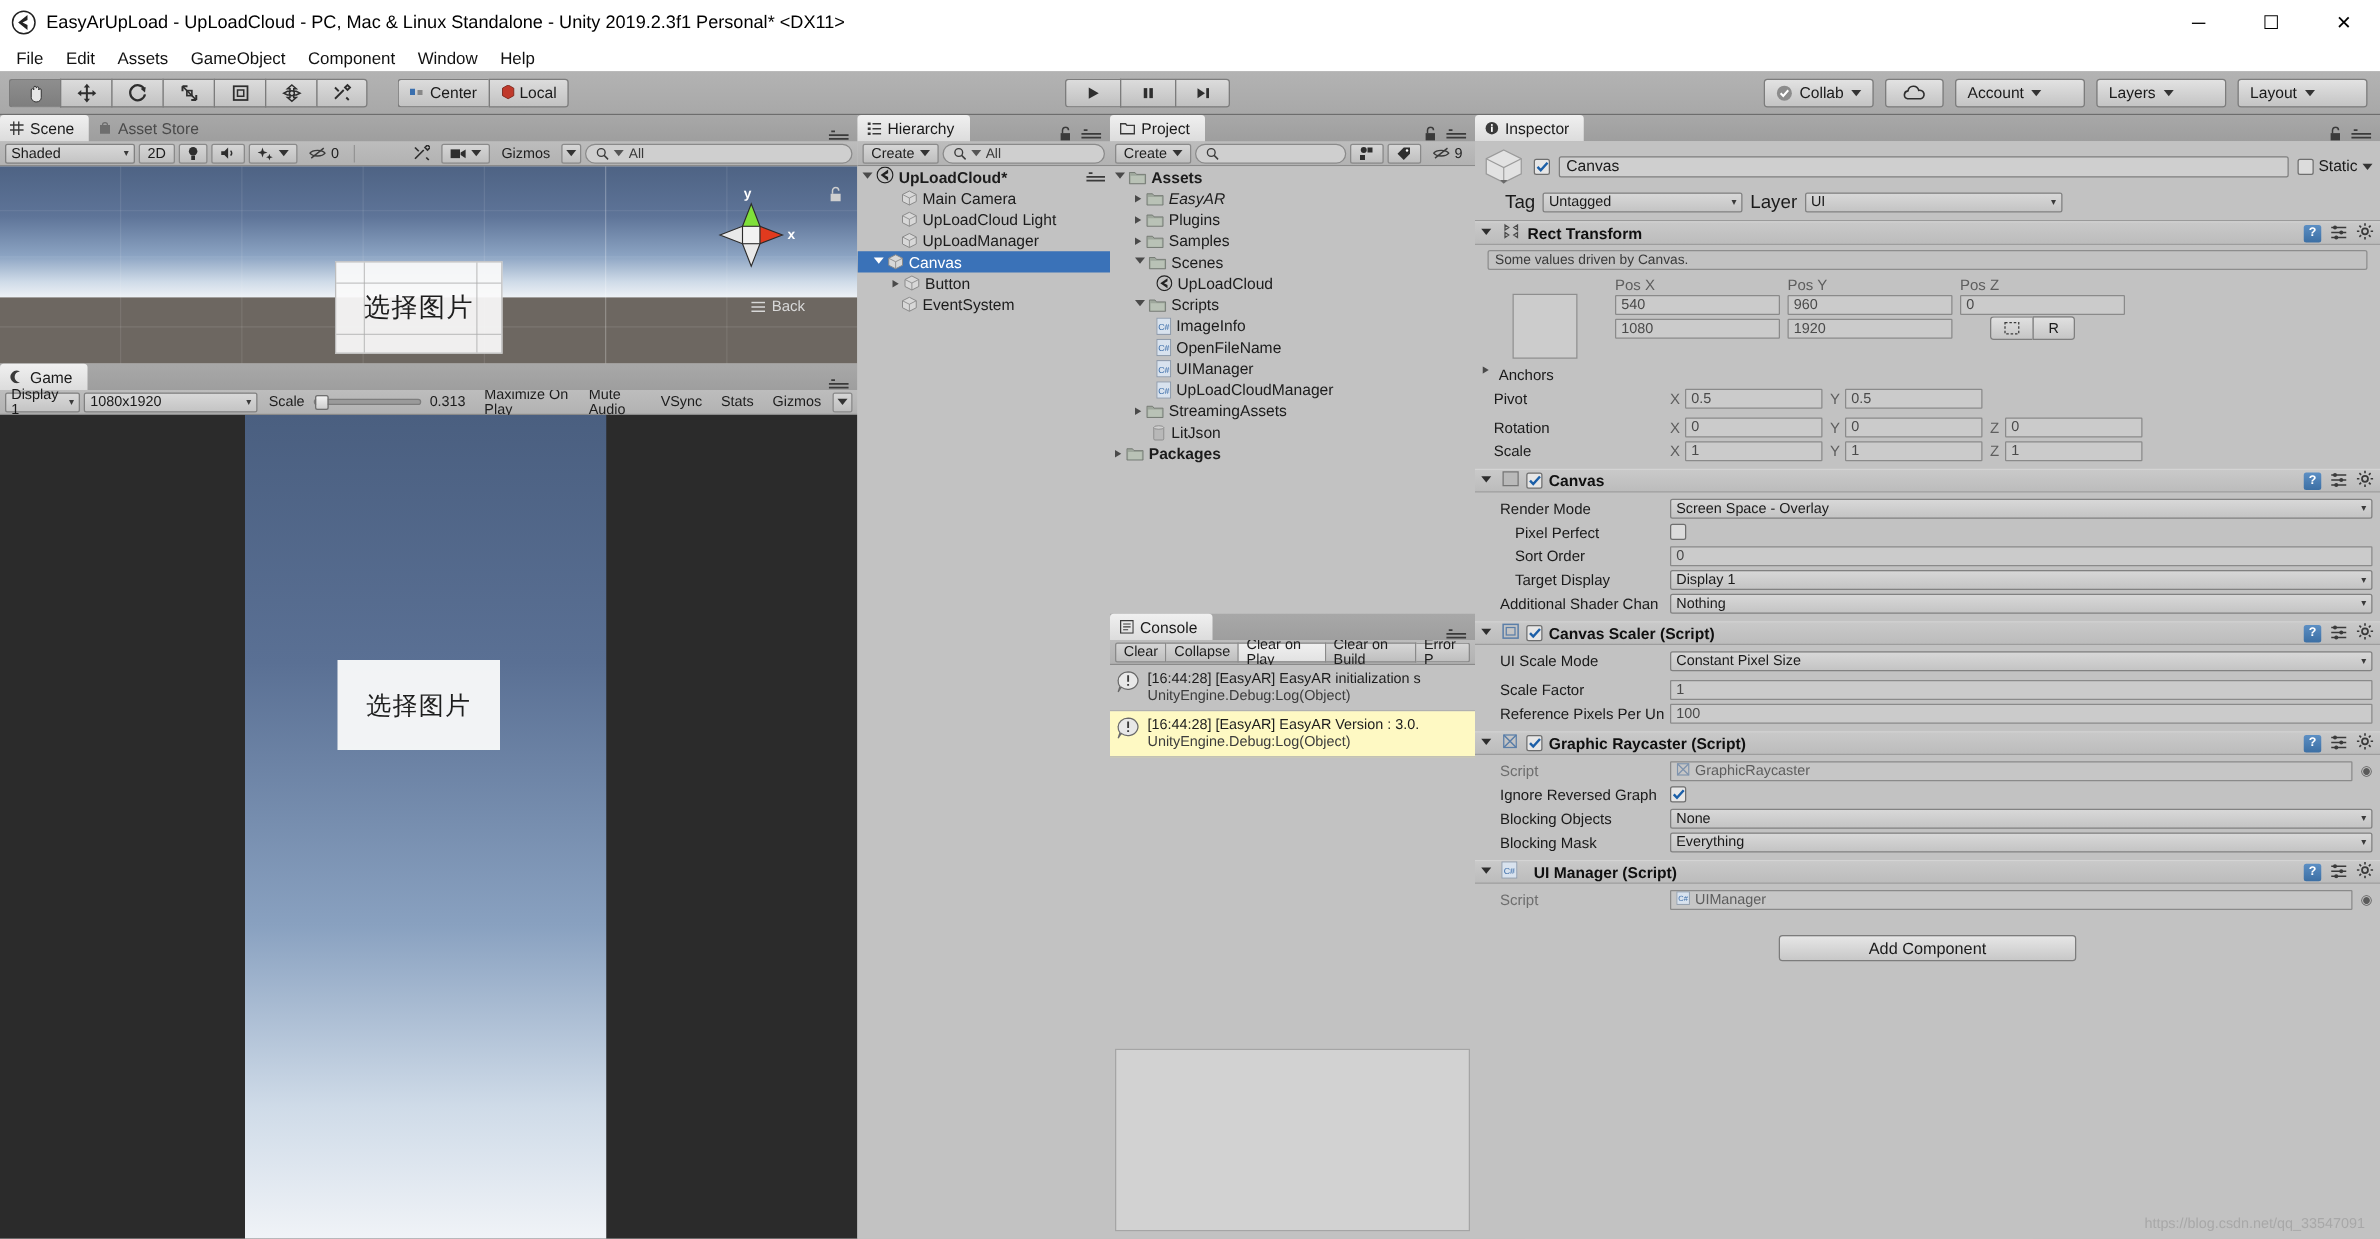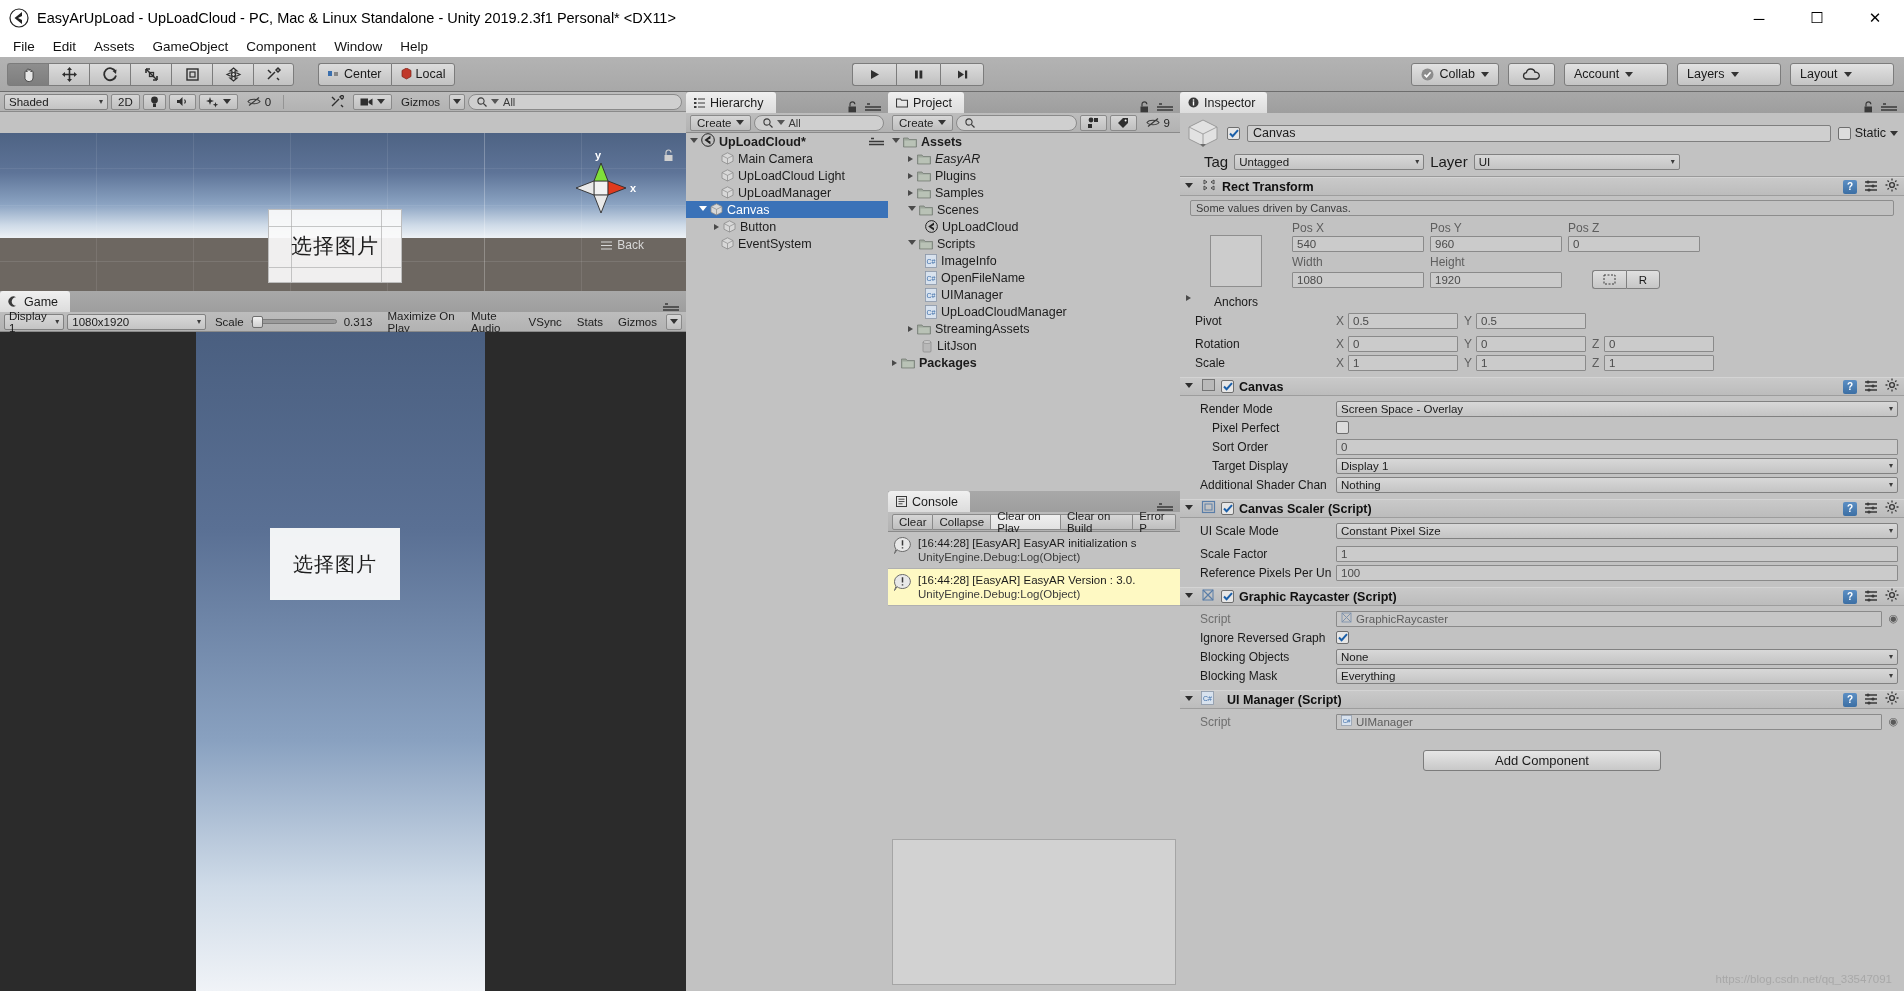--- a/index.html
+++ b/index.html
@@ -372,20 +372,42 @@
         <span class="caret"></span>
       </div>
       <div class="rbtn wide">
         <span>Layout</span>
         <span class="caret"></span>
       </div>
     </div>
   </div>
 
   <div class="panel" id="scene-panel">
+    <div class="panel-tabbar">
+      <div class="ptab active">
+        <svg width="11" height="11" viewBox="0 0 11 11">
+            <path d="M3 0 v11 M7 0 v11 M0 3 h11 M0 7 h11" stroke="#3a3a3a" stroke-width="1.1"></path>
+          </svg>
+        <span>Scene</span>
+      </div>
+      <div class="ptab inactive">
+        <svg width="10" height="11" viewBox="0 0 10 11">
+            <rect x="1" y="3" width="8" height="7" fill="#6e6e6e"></rect>
+            <path d="M3 3 a2 2 0 0 1 4 0" fill="none" stroke="#6e6e6e" stroke-width="1"></path>
+          </svg>
+        <span>Asset Store</span>
+      </div>
+      <div class="tabbar-right">
+        <div class="hamb">
+          <svg width="16" height="10" viewBox="0 0 16 10">
+              <path d="M2 2 h3 M0 5 h16 M0 8 h16" stroke="#3a3a3a" stroke-width="1.4"></path>
+            </svg>
+        </div>
+      </div>
+    </div>
 
     <div class="subtoolbar">
       <div class="dropdown" style="width:104px;">
         <span>Shaded</span>
         <span class="updown">▾</span>
       </div>
       <div class="sb-btn">
           <span>2D</span>
         </div>
       <div class="sb-btn">
@@ -956,21 +978,21 @@
           </span>
           <span class="name-field">Canvas</span>
           <span class="static-wrap">
             <span class="chk"></span>
             <span>Static</span>
             <span class="caret"></span>
           </span>
         </div>
         <div class="ih-row2">
           <span class="lbl">Tag</span>
-          <span class="dropdown" style="width:190px;justify-content:center;">
+          <span class="dropdown" style="width:160px;justify-content:center;">
             <span>Untagged</span>
             <span class="updown">▾</span>
           </span>
           <span class="lbl">Layer</span>
           <span class="dropdown" style="width:206px;">
             <span>UI</span>
             <span class="updown">▾</span>
           </span>
         </div>
       </div>
@@ -1007,40 +1029,36 @@
             <div style="display:flex; gap:6px;">
               <span class="colhead" style="width:132px;">Pos X</span>
               <span class="colhead" style="width:132px;">Pos Y</span>
               <span class="colhead" style="width:132px;">Pos Z</span>
             </div>
             <div style="display:flex; gap:6px; margin-top:1px;">
               <span class="field" style="width:132px;">540</span>
               <span class="field" style="width:132px;">960</span>
               <span class="field" style="width:132px;">0</span>
             </div>
-            <div style="display:flex; gap:6px; margin-top:3px;">
-              <span class="colhead" style="width:132px;">Width</span>
-              <span class="colhead" style="width:132px;">Height</span>
-            </div>
             <div style="display:flex; gap:6px; margin-top:1px; align-items:center;">
               <span class="field" style="width:132px;">1080</span>
               <span class="field" style="width:132px;">1920</span>
               <span class="rbtn-pair" style="margin-left:24px;">
                 <span class="rpb">
                   <svg width="13" height="11" viewBox="0 0 13 11">
                       <rect x="1" y="1" width="11" height="9" fill="none" stroke="#3a3a3a" stroke-width="1" stroke-dasharray="2,1.5"></rect>
                     </svg>
                 </span>
                 <span class="rpb">R</span>
               </span>
             </div>
           </div>
         </div>
         <div class="frow" style="margin-top:3px;">
-          <span class="flabel" style="display:flex; align-items:flex-start; gap:19px;">
+          <span class="flabel" style="display:flex; align-items:flex-start; gap:4px;">
             <span class="tri"></span>
             <span>Anchors</span>
           </span>
         </div>
         <div class="frow">
           <span class="flabel" style="padding-left:9px;">Pivot</span>
           <span class="axis-l">X</span>
           <span class="field" style="width:110px;">0.5</span>
           <span class="axis-l" style="margin-left:6px;">Y</span>
           <span class="field" style="width:110px;">0.5</span>

